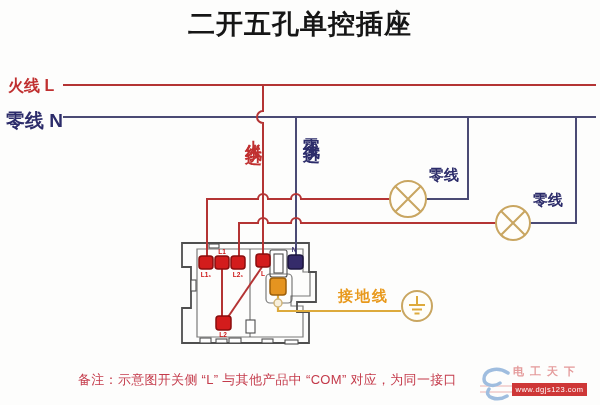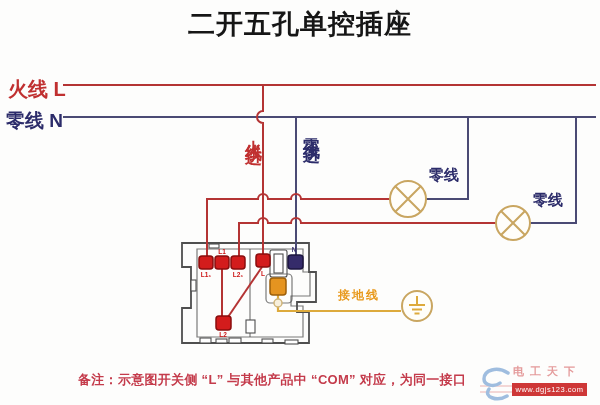--- a/index.html
+++ b/index.html
@@ -29,39 +29,39 @@
   .screw { stroke:#cfb478; stroke-width:1.5; fill:#f7efdc; }
 
   .t-red    { fill:var(--terminal-red);    stroke:var(--terminal-red-dark);    stroke-width:1.5; }
   .t-navy   { fill:var(--terminal-navy);   stroke:var(--terminal-navy-dark);   stroke-width:1.5; }
   .t-orange { fill:var(--terminal-orange); stroke:var(--terminal-orange-dark); stroke-width:1.5; }
 
   
   .title { left:0; top:6px; width:600px; text-align:center; font-size:27px;
            font-weight:800; color:var(--title-text); letter-spacing:1px; }
   .lbl { font-weight:bold; white-space:nowrap; }
-  .lbl-live-main    { left:8px;  top:76px;  font-size:20px; color:var(--live-text); }
+  .lbl-live-main    { left:8px;  top:76px;  font-size:16px; color:var(--live-text); }
   .lbl-neutral-main { left:6px;  top:108px; font-size:19px; color:var(--neutral-text); }
   .vert { writing-mode:vertical-rl; text-orientation:upright; letter-spacing:4px;
           font-size:17px; font-weight:bold; height:70px; }
   .v-live-in    { left:242px; top:126px; color:var(--live-text); }
   .v-neutral-in { left:300px; top:124px; color:var(--neutral-text); }
   .lbl-n1 { left:429px; top:166px; font-size:15px; color:var(--neutral-text); }
   .lbl-n2 { left:533px; top:191px; font-size:15px; color:var(--neutral-text); }
-  .lbl-ground { left:338px; top:287px; font-size:12px; color:var(--ground-text); letter-spacing:2px; }
+  .lbl-ground { left:338px; top:287px; font-size:15px; color:var(--ground-text); letter-spacing:2px; }
 
   .tlabel { font-size:6.5px; font-weight:bold; text-align:center; width:20px; color:#cc1414; }
   .t-l11 { left:196px; top:271px; }
   .t-l1  { left:212px; top:248px; }
   .t-l21 { left:228px; top:271px; }
   .t-l   { left:253px; top:270px; }
   .t-n   { left:284px; top:246px; color:var(--terminal-navy); }
   .t-l2  { left:213px; top:331px; }
 
-  .note { left:78px; top:371px; font-size:13px; font-weight:700;
+  .note { left:78px; top:371px; font-size:13px; font-weight:400;
           color:var(--note-text); letter-spacing:0.3px; white-space:nowrap; }
 
   .wm-name { left:513px; top:364px; font-size:11px; font-weight:bold;
              color:var(--watermark-pink); letter-spacing:6px; white-space:nowrap; }
   .wm-url  { left:512px; top:383px; width:75px; height:13px; line-height:13px;
              background:var(--watermark-red); color:#ffffff; font-size:7.5px;
              text-align:center; letter-spacing:0.5px; opacity:0.9; }
 </style>
 </head>
 <body>

